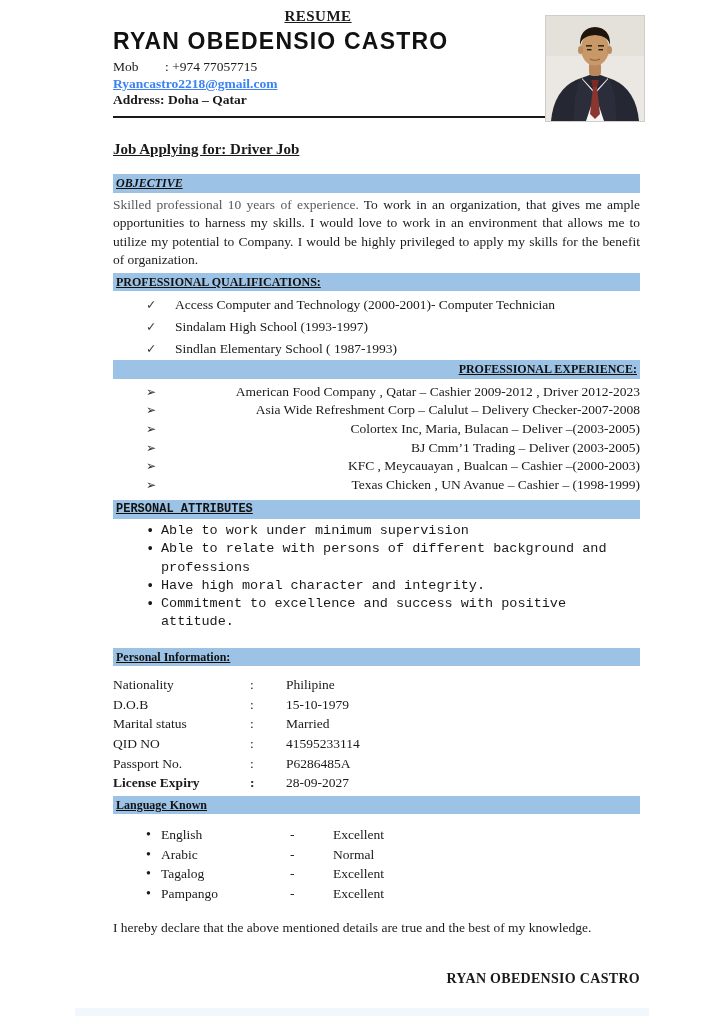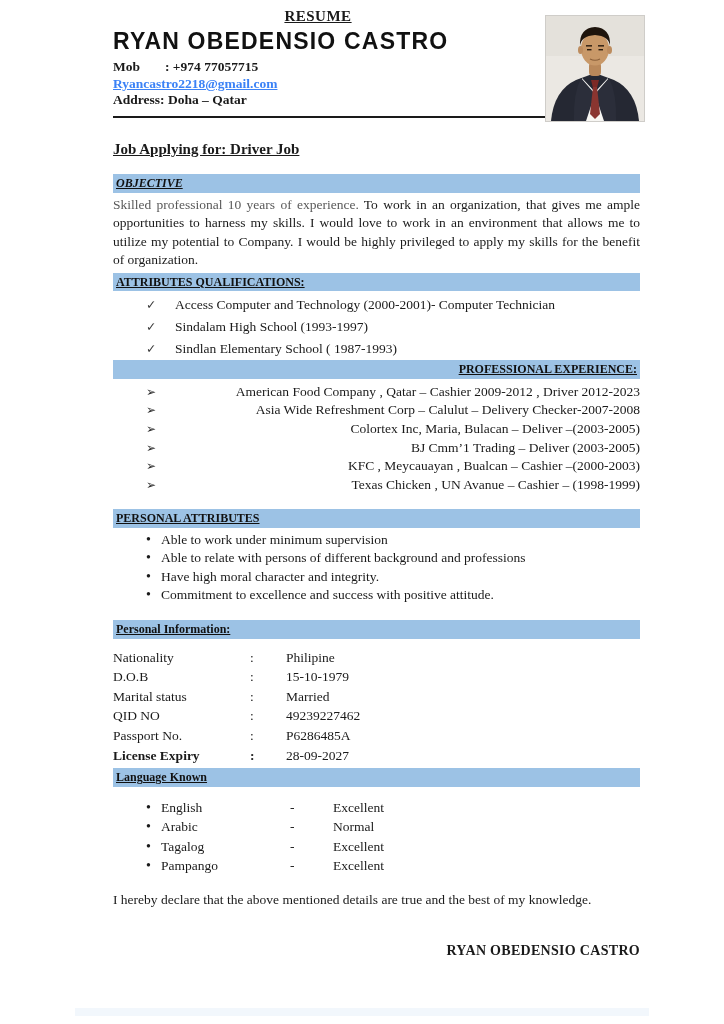--- a/index.html
+++ b/index.html
@@ -9,21 +9,21 @@
     box-sizing:border-box;padding:8px 84px 0 113px;overflow:hidden;
   }
   
   .header{position:relative;border-bottom:2px solid #1a1a1a;padding-bottom:8px;}
   .resume-title-wrap{width:410px;text-align:center;}
   .resume-title{font-weight:bold;font-size:15px;text-decoration:underline;letter-spacing:.5px;}
   .applicant-name{
     font-family:"Liberation Sans", sans-serif;font-weight:800;font-size:23px;
     letter-spacing:1.2px;margin:3px 0 4px 0;color:#111;
   }
-  .mob-line{font-weight:bold;line-height:16px;}
+  .mob-line{font-weight:normal;line-height:16px;}
   .mob-label{display:inline-block;width:52px;}
   .email-line{line-height:16px;margin-top:1px;}
   .email-link{color:#3b82f6;font-weight:bold;text-decoration:underline;cursor:pointer;}
   .address-line{font-weight:bold;line-height:16px;}
   .photo-box{position:absolute;left:432px;top:7px;width:100px;height:107px;border:1px solid #cfcdc9;box-sizing:border-box;}
   
   .job-line{margin-top:23px;font-size:15px;font-weight:bold;}
   .job-line span{text-decoration:underline;}
   
   .bar{background:#9CC2E5;padding:1px 3px;line-height:15.5px;margin:0;}
@@ -36,21 +36,21 @@
   .list li{position:relative;padding-left:62px;}
   .list .marker{position:absolute;left:33px;top:0;}
   .check-list{margin-top:3px;}
   .check-list li{line-height:22px;}
   .check-list .marker{font-size:12.5px;color:#3a3a3a;}
   .edu-sec{margin-top:3px;}
   .exp-sec{text-align:right;}
   .arrow-list{margin-top:4px;}
   .arrow-list li{line-height:18.6px;}
   .arrow-list .marker{font-size:12px;color:#2a2a2a;}
-  .attr-sec{margin-top:15px;}
+  .attr-sec{margin-top:6px;font-family:Liberation Mono, monospace;}
   .bullet-list{margin-top:3px;}
   .bullet-list li{line-height:18.3px;padding-left:48px;}
   .bullet-list .marker{left:33px;font-size:14px;}
   
   .pi-sec{margin-top:16px;}
   .pi-rows{margin-top:9px;}
   .pi-row{line-height:19.6px;display:flex;}
   .pi-label{width:137px;flex:none;}
   .pi-colon{width:36px;flex:none;}
   .pi-row.bold .pi-label,.pi-row.bold .pi-colon{font-weight:bold;}
@@ -124,21 +124,21 @@
 
   <section class="objective">
     <div class="bar">
       <span class="hdg italic">OBJECTIVE</span>
     </div>
     <p><span class="lead-gray">Skilled professional 10 years of experience.</span><span> To work in an organization, that gives me ample opportunities to harness my skills. I would love to work in an environment that allows me to utilize my potential to Company. I would be highly privileged to apply my skills for the benefit of organization.</span></p>
   </section>
 
   <section class="edu-sec">
     <div class="bar">
-      <span class="hdg">ATTRIBUTES QUALIFICATIONS:</span>
+      <span class="hdg">PROFESSIONAL QUALIFICATIONS:</span>
     </div>
     <ul class="list check-list">
       <li><span class="marker">✓</span><span>Access Computer and Technology (2000-2001)- Computer Technician</span></li>
       <li><span class="marker">✓</span><span>Sindalam High School (1993-1997)</span></li>
       <li><span class="marker">✓</span><span>Sindlan Elementary School ( 1987-1993)</span></li>
     </ul>
   </section>
 
   <section class="exp-sec">
     <div class="bar">
@@ -182,21 +182,21 @@
           <span class="pi-value">15-10-1979</span>
         </div>
       <div class="pi-row">
           <span class="pi-label">Marital status</span>
           <span class="pi-colon">:</span>
           <span class="pi-value">Married</span>
         </div>
       <div class="pi-row">
           <span class="pi-label">QID NO</span>
           <span class="pi-colon">:</span>
-          <span class="pi-value">49239227462</span>
+          <span class="pi-value">41595233114</span>
         </div>
       <div class="pi-row">
           <span class="pi-label">Passport No.</span>
           <span class="pi-colon">:</span>
           <span class="pi-value">P6286485A</span>
         </div>
       <div class="pi-row bold">
           <span class="pi-label">License Expiry</span>
           <span class="pi-colon">:</span>
           <span class="pi-value">28-09-2027</span>

